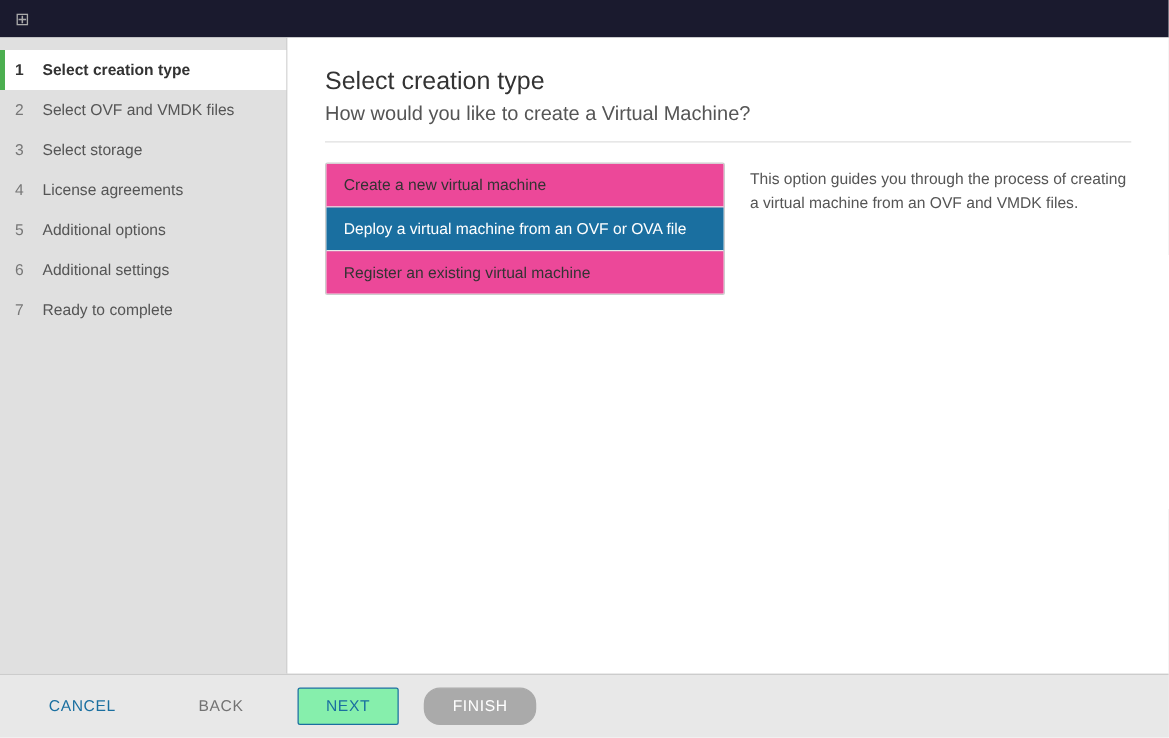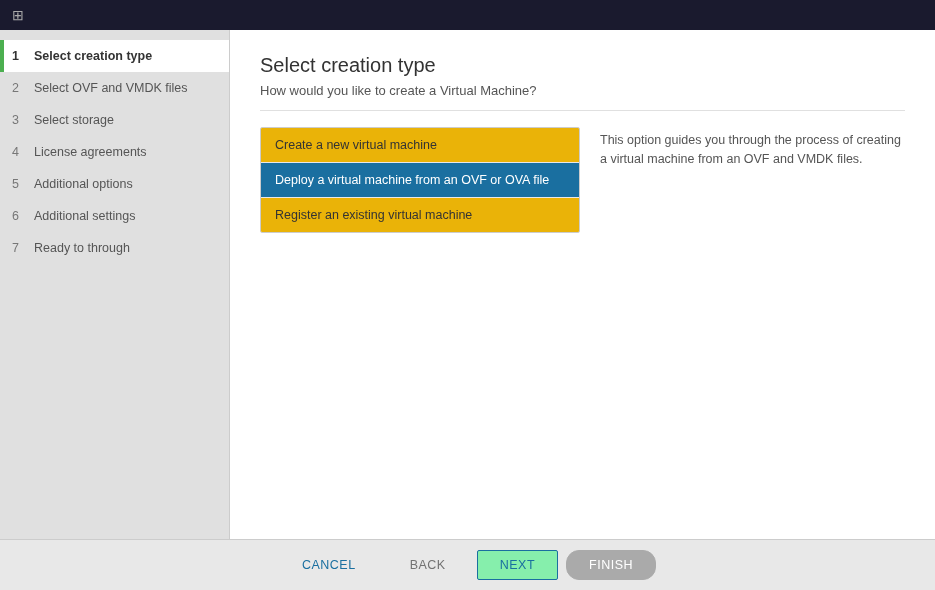--- a/index.html
+++ b/index.html
@@ -85,21 +85,21 @@
       background: #fff;
       overflow-y: auto;
     }
     .content-title {
       font-size: 20px;
       font-weight: 300;
       color: #333;
       margin-bottom: 6px;
     }
     .content-subtitle {
-      font-size: 13px;
+      font-size: 16px;
       color: #555;
       margin-bottom: 16px;
       padding-bottom: 12px;
       border-bottom: 1px solid #e0e0e0;
     }
 
     .content-body {
       display: flex;
       gap: 20px;
     }
@@ -110,21 +110,21 @@
       border: 1px solid #ccc;
       border-radius: 2px;
       overflow: hidden;
     }
     .option-item {
       padding: 10px 14px;
       color: #333;
       cursor: pointer;
       font-size: 12.5px;
       border-bottom: 1px solid #e8e8e8;
-      background: #eab308;
+      background: #ec4899;
     }
     .option-item:last-child {
       border-bottom: none;
     }
     .option-item.selected {
       background: #1a6fa0;
       color: #fff;
     }
 
     
@@ -135,23 +135,23 @@
       line-height: 1.5;
       padding-top: 4px;
     }
 
     
     .footer {
       background: #e8e8e8;
       border-top: 1px solid #ccc;
       padding: 10px 16px;
       display: flex;
-      justify-content: center;
+      justify-content: flex-start;
       align-items: center;
-      gap: 8px;
+      gap: 20px;
       min-height: 50px;
     }
     .btn {
       padding: 7px 22px;
       font-size: 12.5px;
       border-radius: 2px;
       cursor: pointer;
       border: 1px solid transparent;
       font-weight: 500;
       letter-spacing: 0.5px;
@@ -208,21 +208,21 @@
       <div class="sidebar-item">
         <span class="step-num">5</span>
         <span>Additional options</span>
       </div>
       <div class="sidebar-item">
         <span class="step-num">6</span>
         <span>Additional settings</span>
       </div>
       <div class="sidebar-item">
         <span class="step-num">7</span>
-        <span>Ready to through</span>
+        <span>Ready to complete</span>
       </div>
     </div>
 
   <div class="content">
     <div class="content-title">Select creation type</div>
     <div class="content-subtitle">How would you like to create a Virtual Machine?</div>
 
     <div class="content-body">
       <div class="option-list" id="option-list">
           <div class="option-item">Create a new virtual machine</div>

